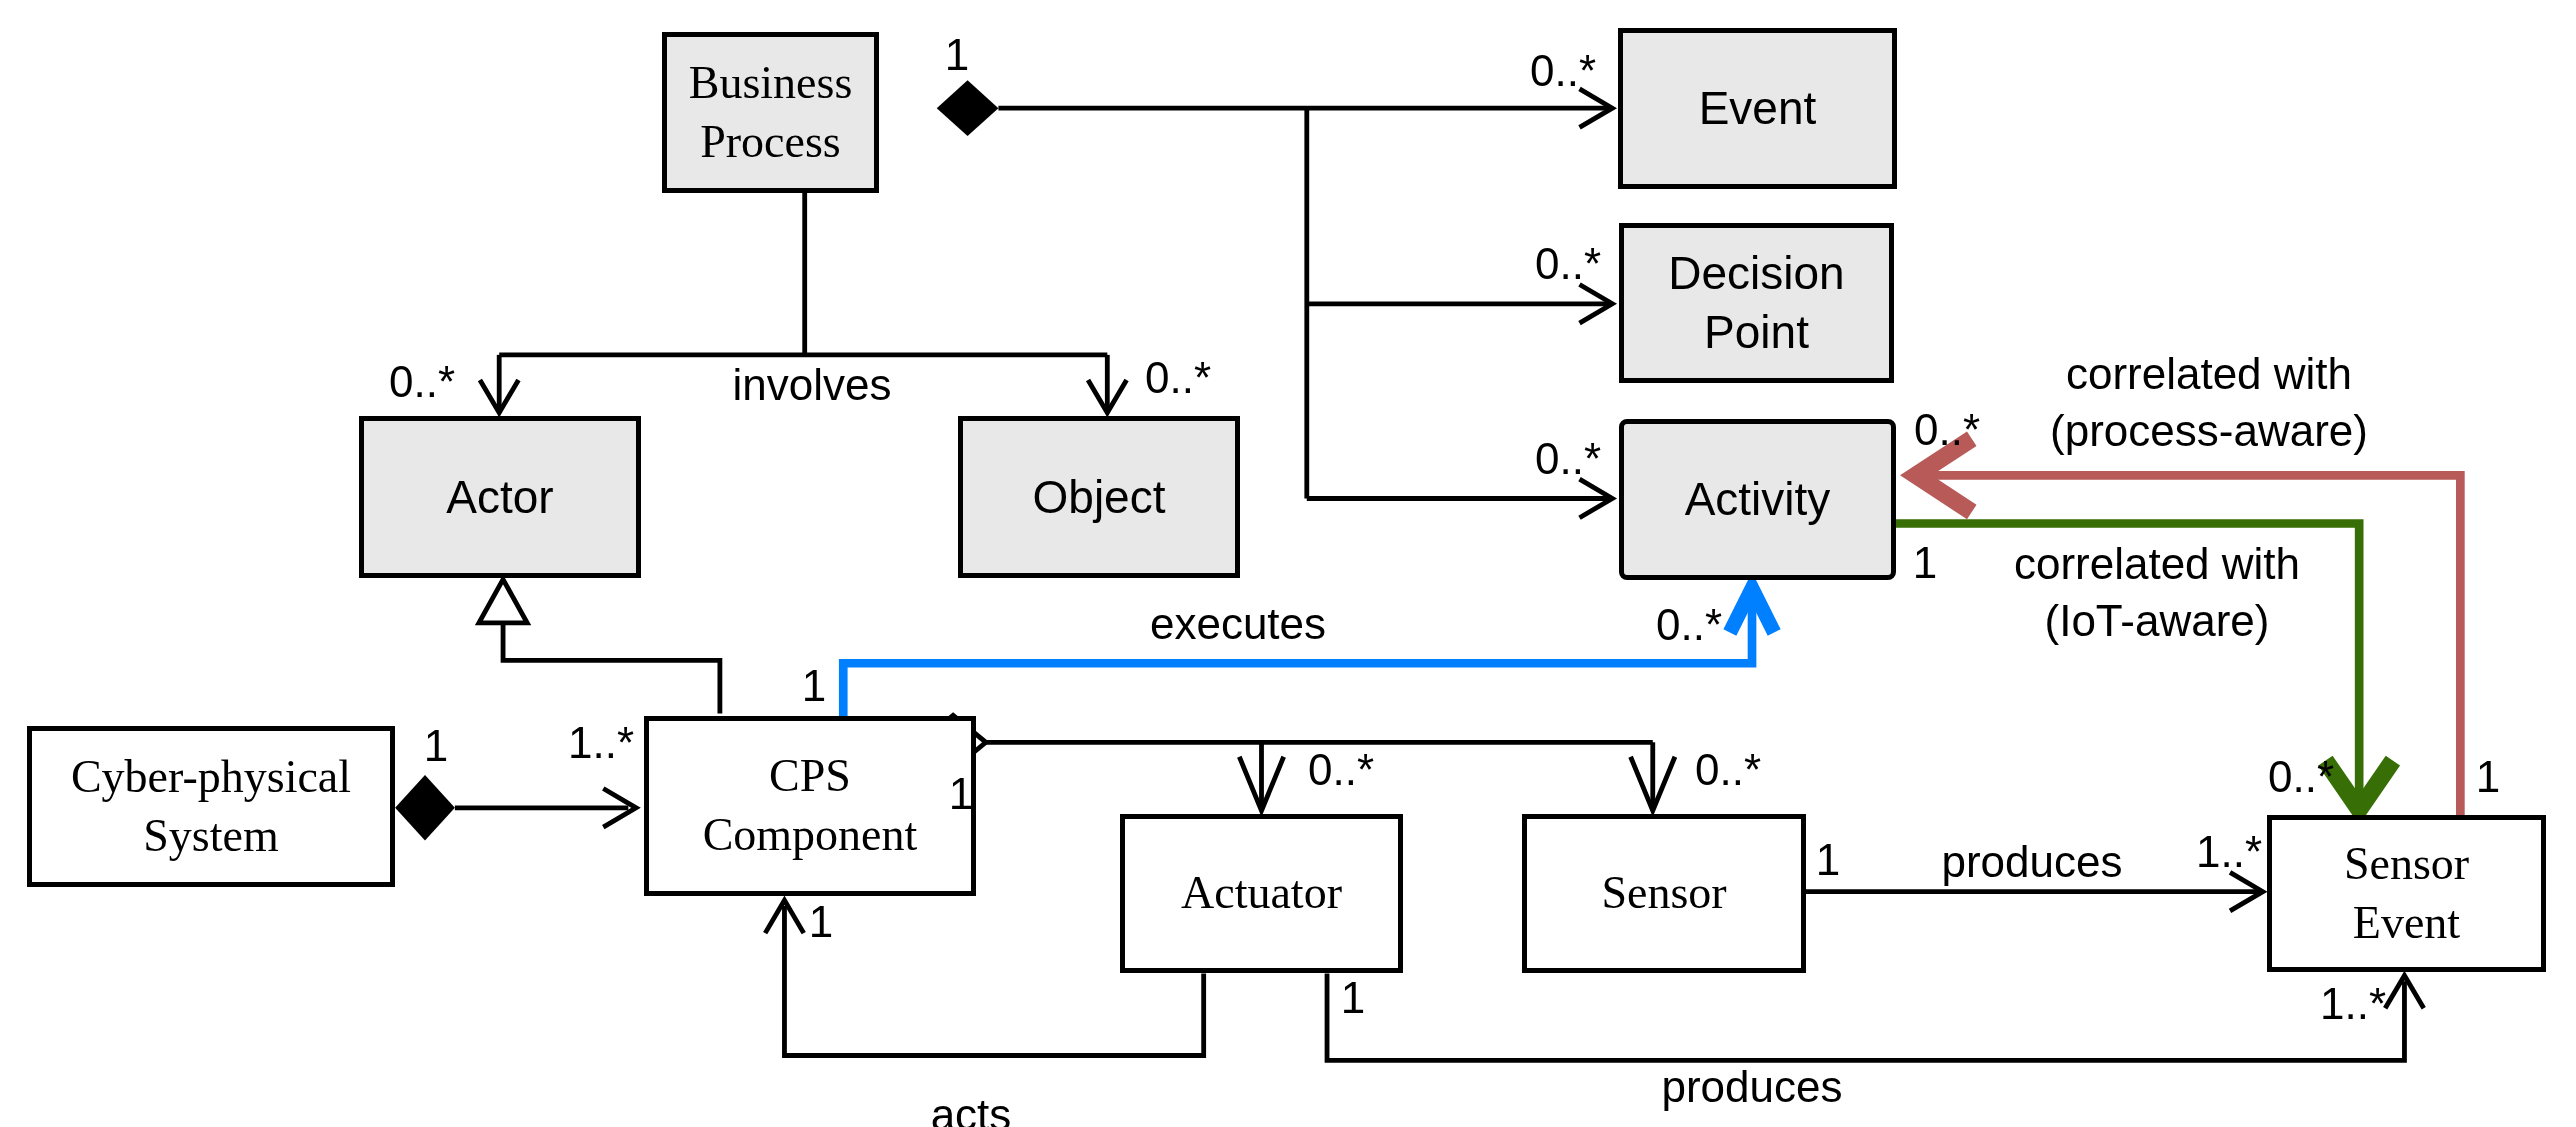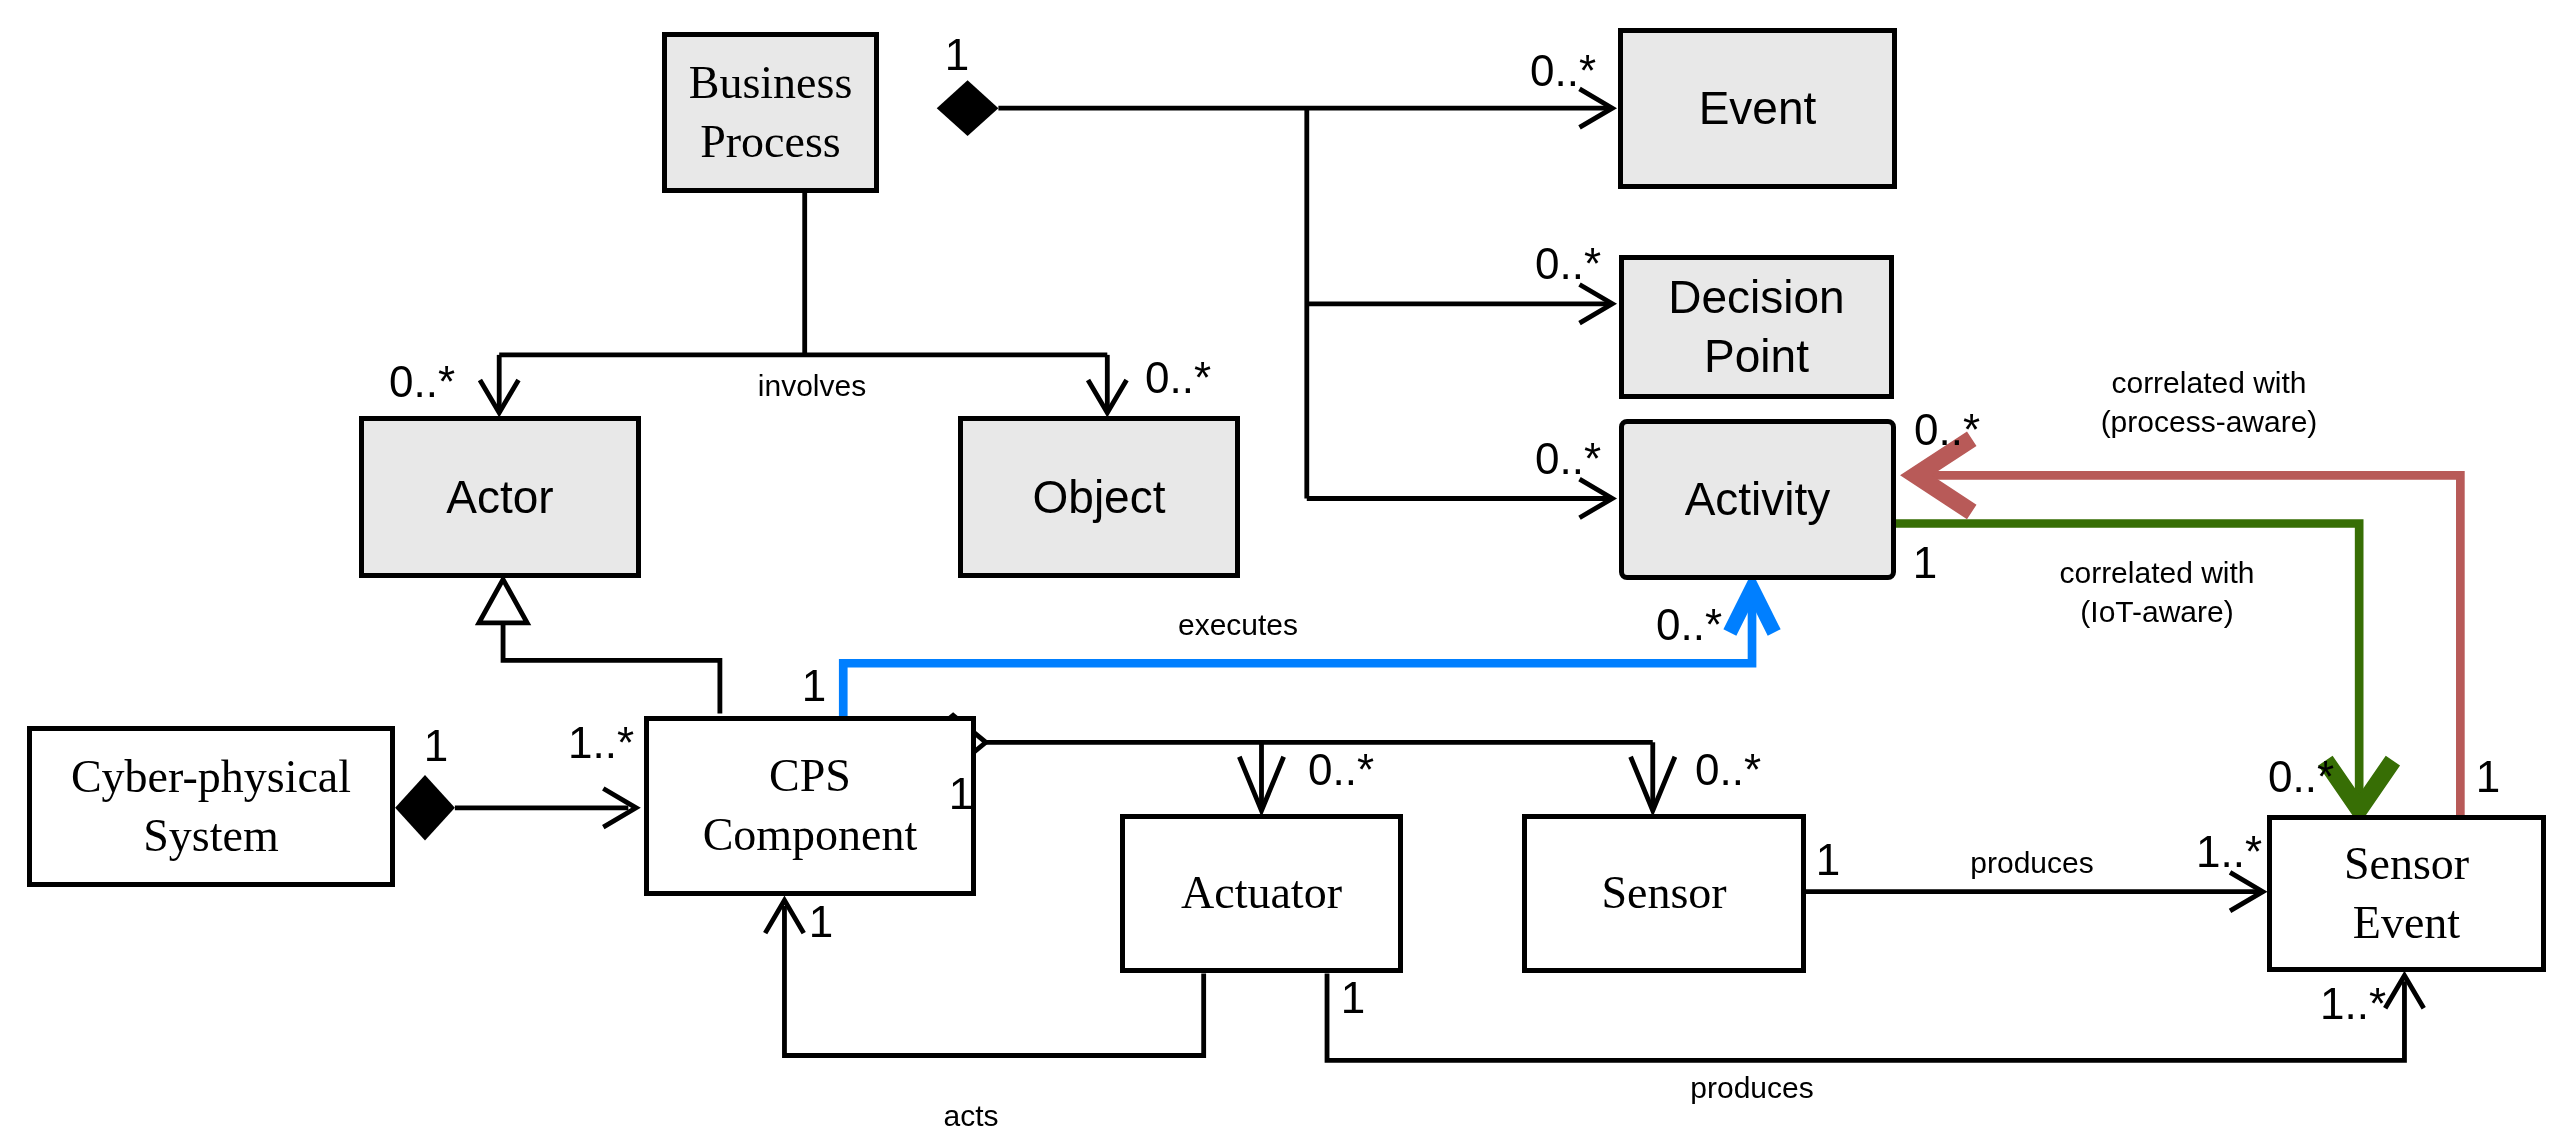--- a/index.html
+++ b/index.html
@@ -28,21 +28,21 @@
     font-size: 46px;
     line-height: 1.28;
     white-space: pre-line;
     z-index: 2;
   }
   .node.gray  { background: #e8e8e8; }
   .node.white { background: #ffffff; font-family: Liberation Serif, serif; }
   .lbl {
     position: absolute;
     transform: translate(-50%, -50%);
-    font-size: 30px;
+    font-size: 44px;
     line-height: 1.3;
     white-space: pre-line;
     text-align: center;
     z-index: 3;
   }
   .mult { font-size: 44px; white-space: pre; }
 </style>
 </head>
 <body>
 
@@ -110,21 +110,21 @@
 
     <g>
       <path d="M1965 543 H2448 V836" stroke="#376e05" stroke-width="9" fill="none"></path>
       <path d="M2413 789 L2448 840 L2483 789" stroke="#376e05" stroke-width="18" fill="none"></path>
     </g>
   </svg>
 
   <div class="node gray" style="left:662px;  top:32px;  width:217px; height:161px;font-family:Liberation Serif, serif;">Business
 Process</div>
   <div class="node gray" style="left:1618px; top:28px;  width:279px; height:161px;">Event</div>
-  <div class="node gray" style="left:1619px; top:223px; width:275px; height:144px;margin-top:32px;">Decision
+  <div class="node gray" style="left:1619px; top:223px; width:275px; height:160px;">Decision
 Point</div>
   <div class="node gray" style="left:1619px; top:419px; width:277px; height:161px;border-radius:8px;">Activity</div>
   <div class="node gray" style="left:958px;  top:416px; width:282px; height:162px;">Object</div>
   <div class="node gray" style="left:359px;  top:416px; width:282px; height:162px;">Actor</div>
   <div class="node white" style="left:27px;   top:726px; width:368px; height:161px;">Cyber-physical
 System</div>
   <div class="node white" style="left:644px;  top:716px; width:332px; height:180px;">CPS
 Component</div>
   <div class="node white" style="left:1120px; top:814px; width:283px; height:159px;">Actuator</div>
   <div class="node white" style="left:1522px; top:814px; width:284px; height:159px;">Sensor</div>

